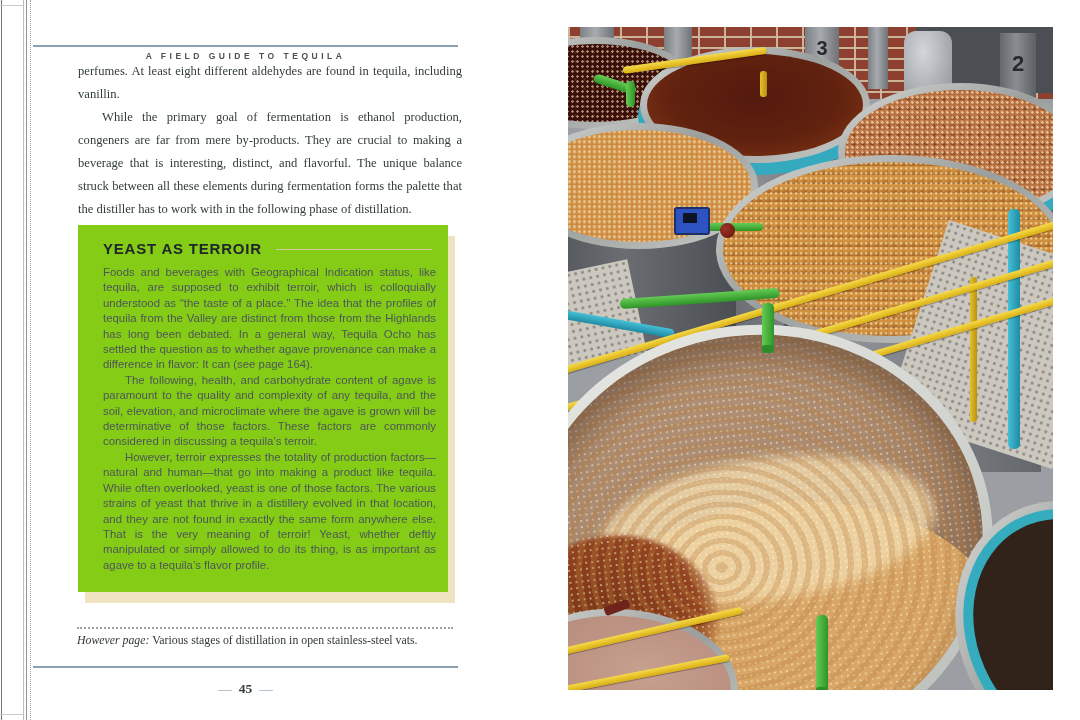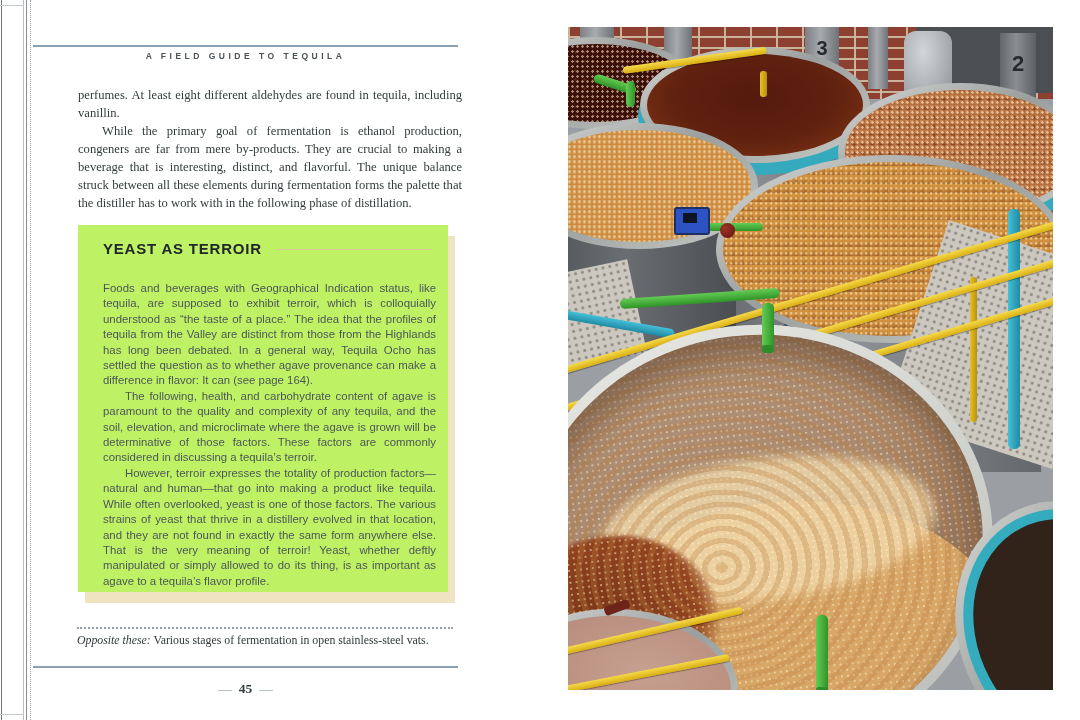--- a/index.html
+++ b/index.html
@@ -11,34 +11,34 @@
   .e0{left:1px;width:1px;background:#71767a;}
   .e1{left:23px;width:1px;background:#bcbfc1;}
   .e2{left:26px;width:1px;background:#8f9396;}
   .e3{left:30px;width:0;border-left:1px dotted #9aa0a4;}
   .tick{position:absolute;left:0;width:24px;height:1px;background:#c6cacc;}
 
   .rule{position:absolute;left:33px;width:425px;height:2px;background:#8ba1b2;}
   .running-head{position:absolute;left:33px;top:15px;width:425px;text-align:center;
     font-family:"Liberation Sans", sans-serif;font-size:8.5px;font-weight:700;
     letter-spacing:3.5px;color:#4b5256;margin-top:36px;}
-  .body-text{position:absolute;left:78px;top:86px;width:384px;
-    font-size:12.6px;line-height:18px;color:#333c3c;text-align:justify;}
+  .body-text{position:absolute;left:78px;top:60px;width:384px;
+    font-size:12.6px;line-height:23px;color:#333c3c;text-align:justify;}
   .body-text p{margin:0;}
   .ind{text-indent:24px;}
 
   
   .note-shadow{position:absolute;left:85px;top:236px;width:370px;height:367px;background:#f0e3c2;}
-  .note-box{position:absolute;left:78px;top:225px;width:370px;height:367px;background:#bef264;
+  .note-box{position:absolute;left:78px;top:225px;width:370px;height:367px;background:#84cc16;
     box-sizing:border-box;padding:15px 16px 0 25px;}
   .nb-title-row{display:flex;align-items:center;}
   .nb-title{font-family:"Liberation Sans", sans-serif;font-weight:700;font-size:15px;
     letter-spacing:0.8px;color:#20262a;white-space:nowrap;}
   .nb-rule{flex:1;height:1px;background:#d8c89c;margin-left:14px;margin-top:2px;}
-  .nb-text{margin-top:24px;width:333px;font-family:"Liberation Sans", sans-serif;
+  .nb-text{margin-top:8px;width:333px;font-family:"Liberation Sans", sans-serif;
     font-size:11.4px;line-height:15.4px;color:#4d5659;text-align:justify;}
   .nb-text p{margin:0;}
   .nb-ind{text-indent:22px;}
 
   .dotted-rule{position:absolute;left:77px;top:627px;width:376px;height:0;
     border-top:2px dotted #98a1a8;}
   .caption{position:absolute;left:77px;top:633px;width:390px;font-size:11.8px;color:#30383a;}
   .caption .lead{font-style:italic;}
   .folio{position:absolute;left:33px;top:681px;width:425px;text-align:center;
     font-size:13.5px;font-weight:700;color:#343b3e;}
@@ -131,23 +131,23 @@
     </div>
     <div class="nb-text">
       <p>Foods and beverages with Geographical Indication status, like tequila, are supposed to exhibit terroir, which is colloquially understood as “the taste of a place.” The idea that the profiles of tequila from the Valley are distinct from those from the Highlands has long been debated. In a general way, Tequila Ocho has settled the question as to whether agave provenance can make a difference in flavor: It can (see page 164).</p>
       <p class="nb-ind">The following, health, and carbohydrate content of agave is paramount to the quality and complexity of any tequila, and the soil, elevation, and microclimate where the agave is grown will be determinative of those factors. These factors are commonly considered in discussing a tequila’s terroir.</p>
       <p class="nb-ind">However, terroir expresses the totality of production factors—natural and human—that go into making a product like tequila. While often overlooked, yeast is one of those factors. The various strains of yeast that thrive in a distillery evolved in that location, and they are not found in exactly the same form anywhere else. That is the very meaning of terroir! Yeast, whether deftly manipulated or simply allowed to do its thing, is as important as agave to a tequila’s flavor profile.</p>
     </div>
   </div>
 
   <div class="dotted-rule"></div>
   <div class="caption">
-    <span class="lead">Opposite these:</span>
+    <span class="lead">However page:</span>
     <span> </span>
-    <span>Various stages of fermentation in open stainless-steel vats.</span>
+    <span>Various stages of distillation in open stainless-steel vats.</span>
   </div>
 
   <div class="rule" style="top:666px"></div>
   <div class="folio">
     <span class="dash">—</span><span>45</span><span class="dash">—</span>
   </div>
 
   <div class="photo">
     <div class="brick"></div>
     <div class="backdrop"></div>

